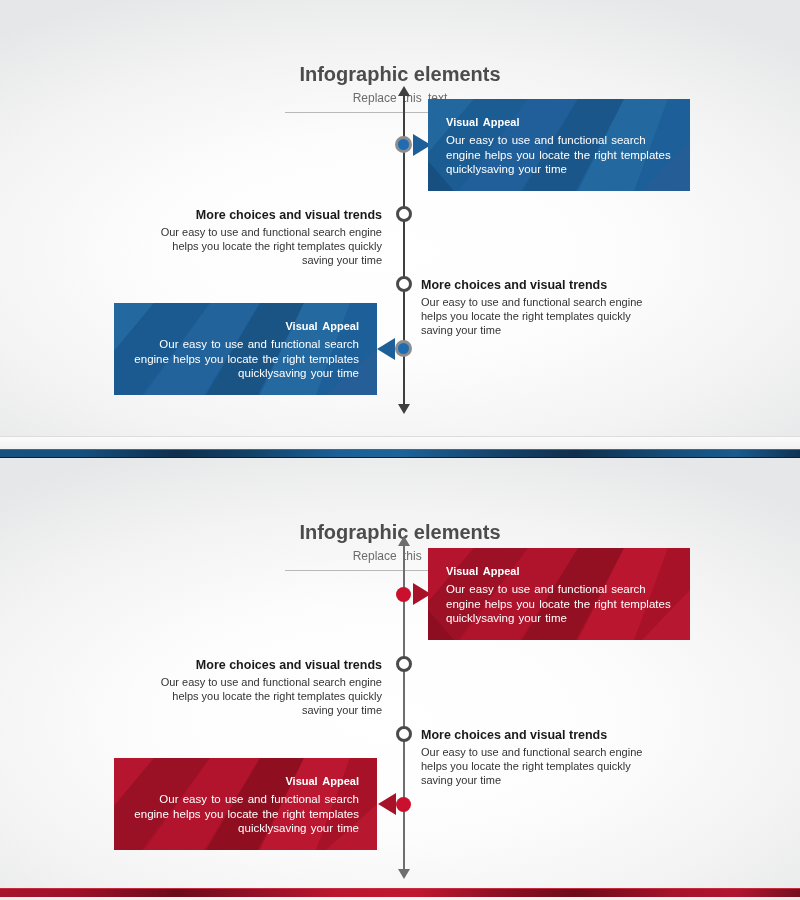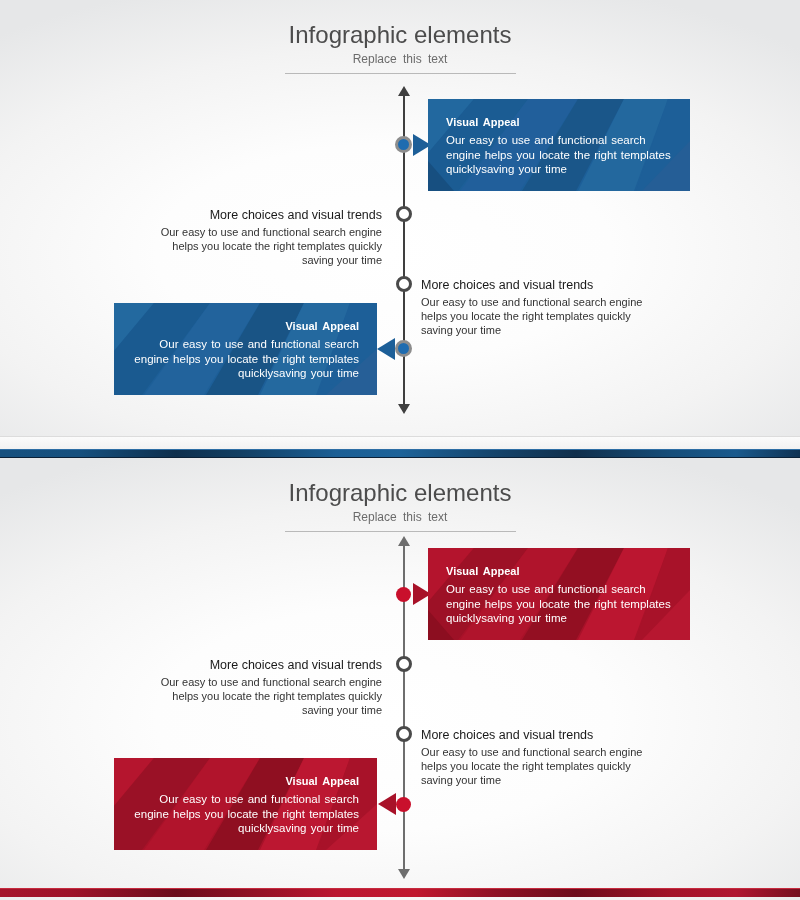--- a/index.html
+++ b/index.html
@@ -40,25 +40,26 @@
   .panel-header {
     position: absolute;
     left: 0;
     top: 20px;
     width: 800px;
     text-align: center;
   }
   .panel.panel-red .panel-header { top: 470px; }
 
   .panel-title {
-    font-size: 24px;
-    font-weight: normal;
+    font-size: 20px;
+    font-weight: bold;
     color: #4c4c4c;
     letter-spacing: 0px;
     line-height: 30px;
+    margin-top: 39px;
   }
   .panel-subtitle {
     font-size: 12px;
     color: #6b6b6b;
     line-height: 18px;
     word-spacing: 3px;
   }
   .header-rule {
     width: 231px;
     height: 1px;
@@ -174,21 +175,21 @@
     border-left: 18px solid #a81229;
   }
 
   
   .text-block {
     position: absolute;
     color: #2d2d2d;
   }
   .text-block .tb-title {
     font-size: 12.5px;
-    font-weight: normal;
+    font-weight: bold;
     line-height: 18px;
     color: #1a1a1a;
     margin-bottom: 1px;
   }
   .text-block .tb-body {
     font-size: 11px;
     line-height: 14px;
     color: #333333;
   }
   .align-right { text-align: right; }

